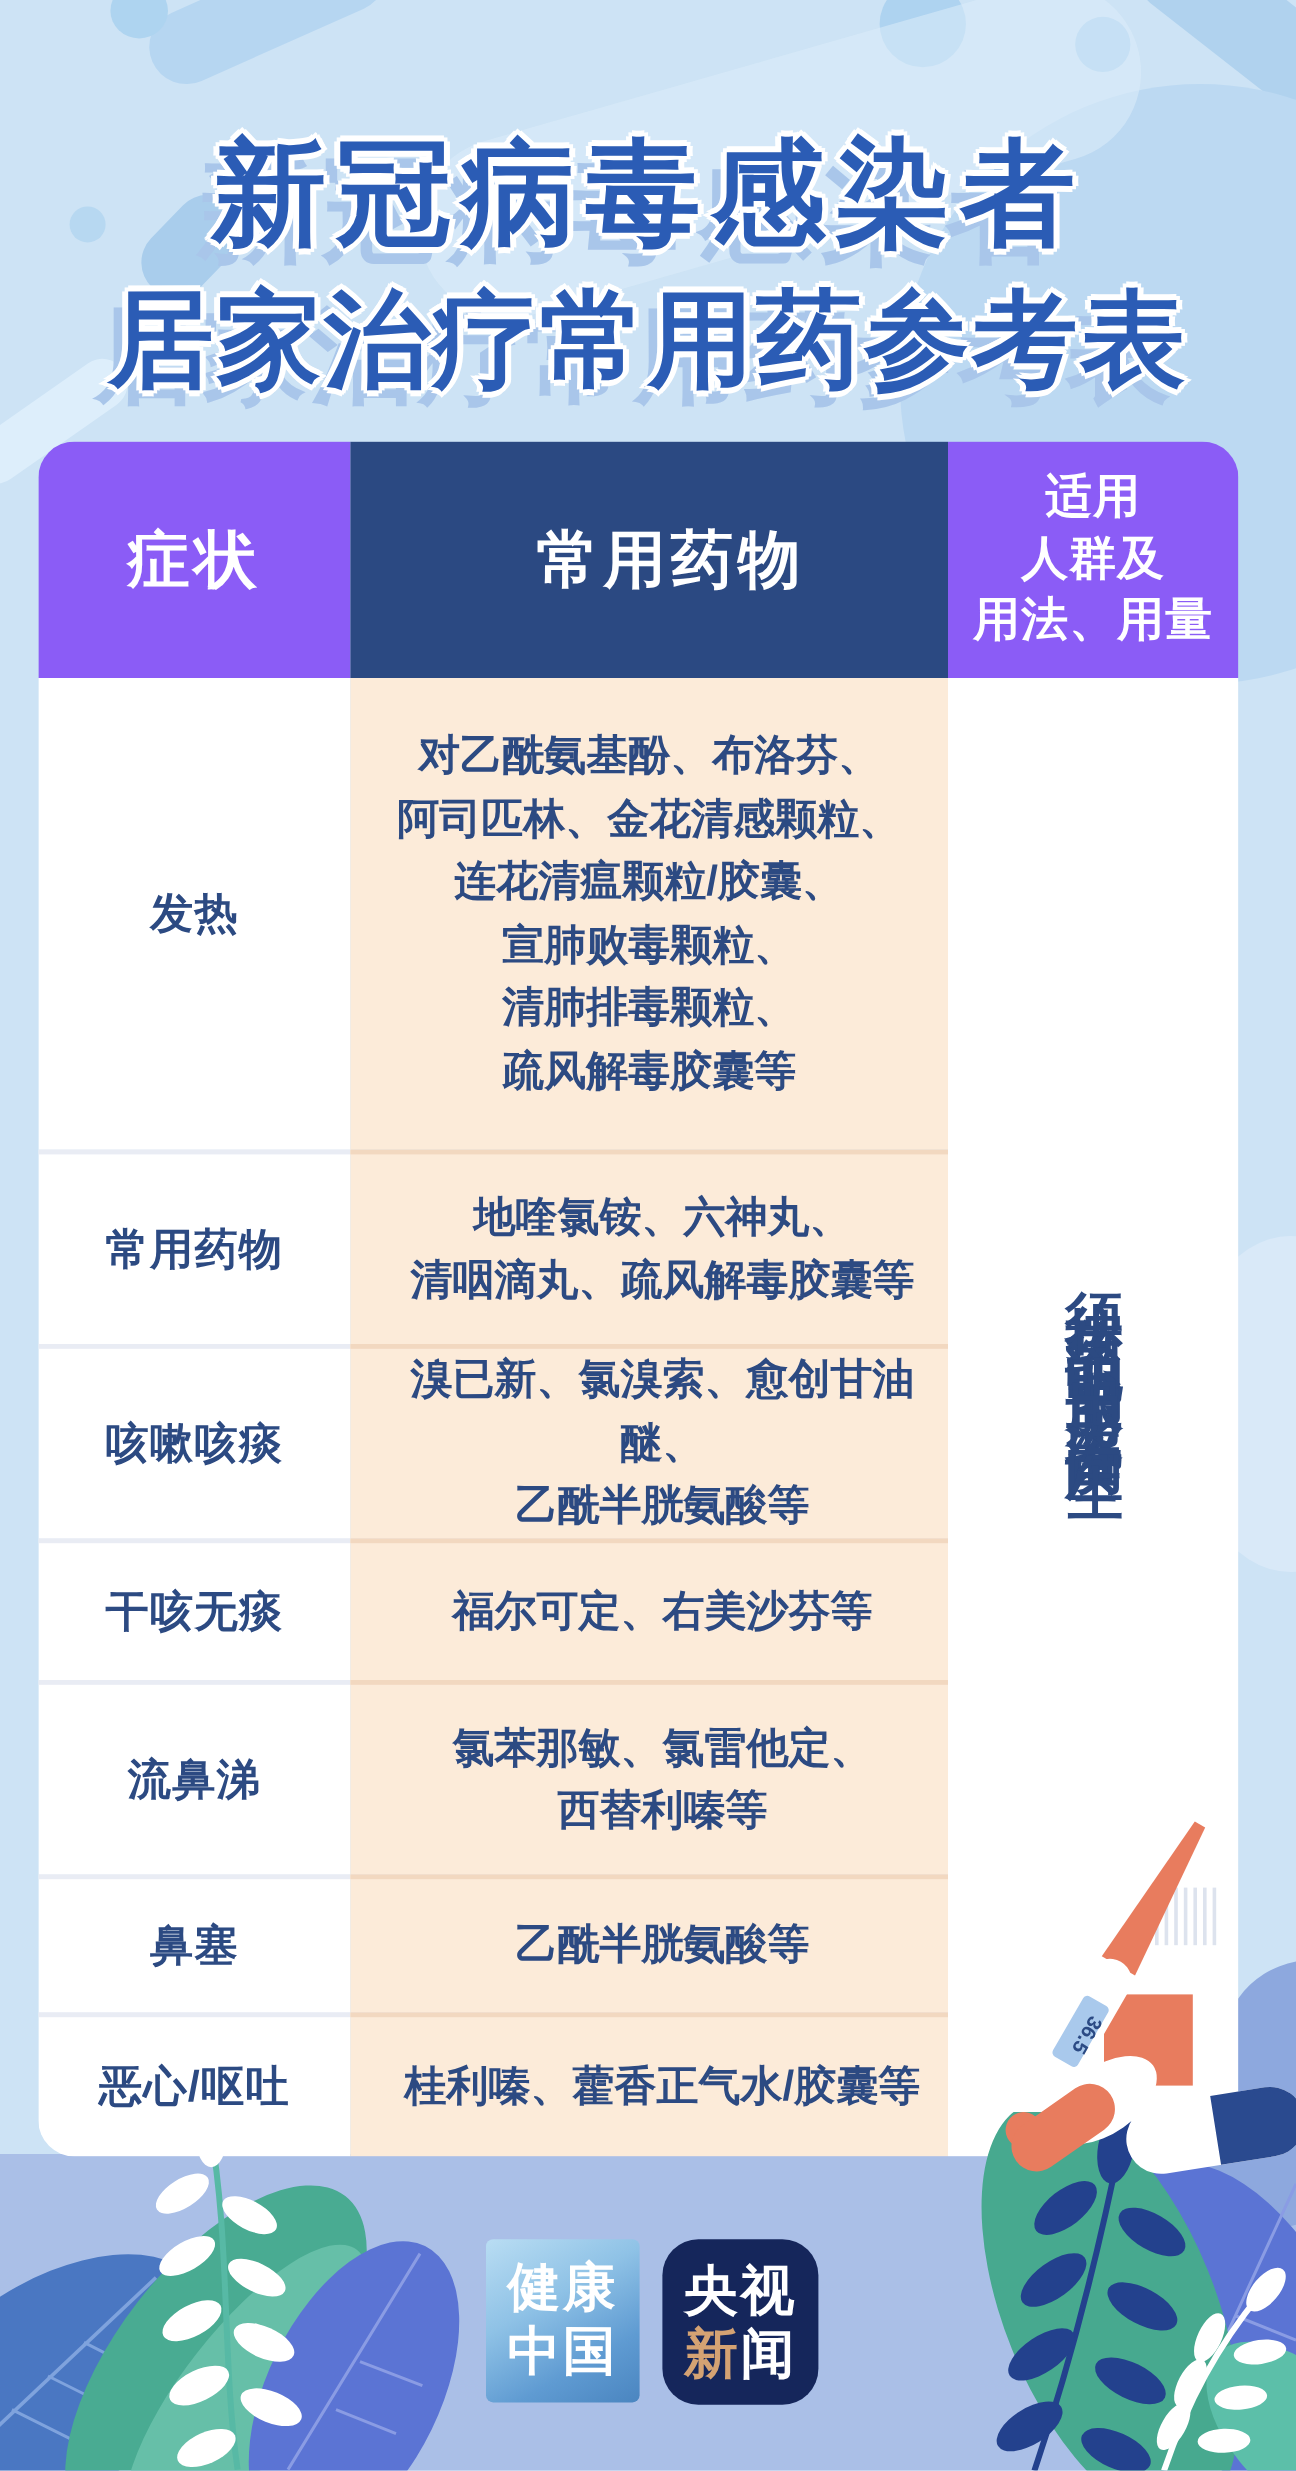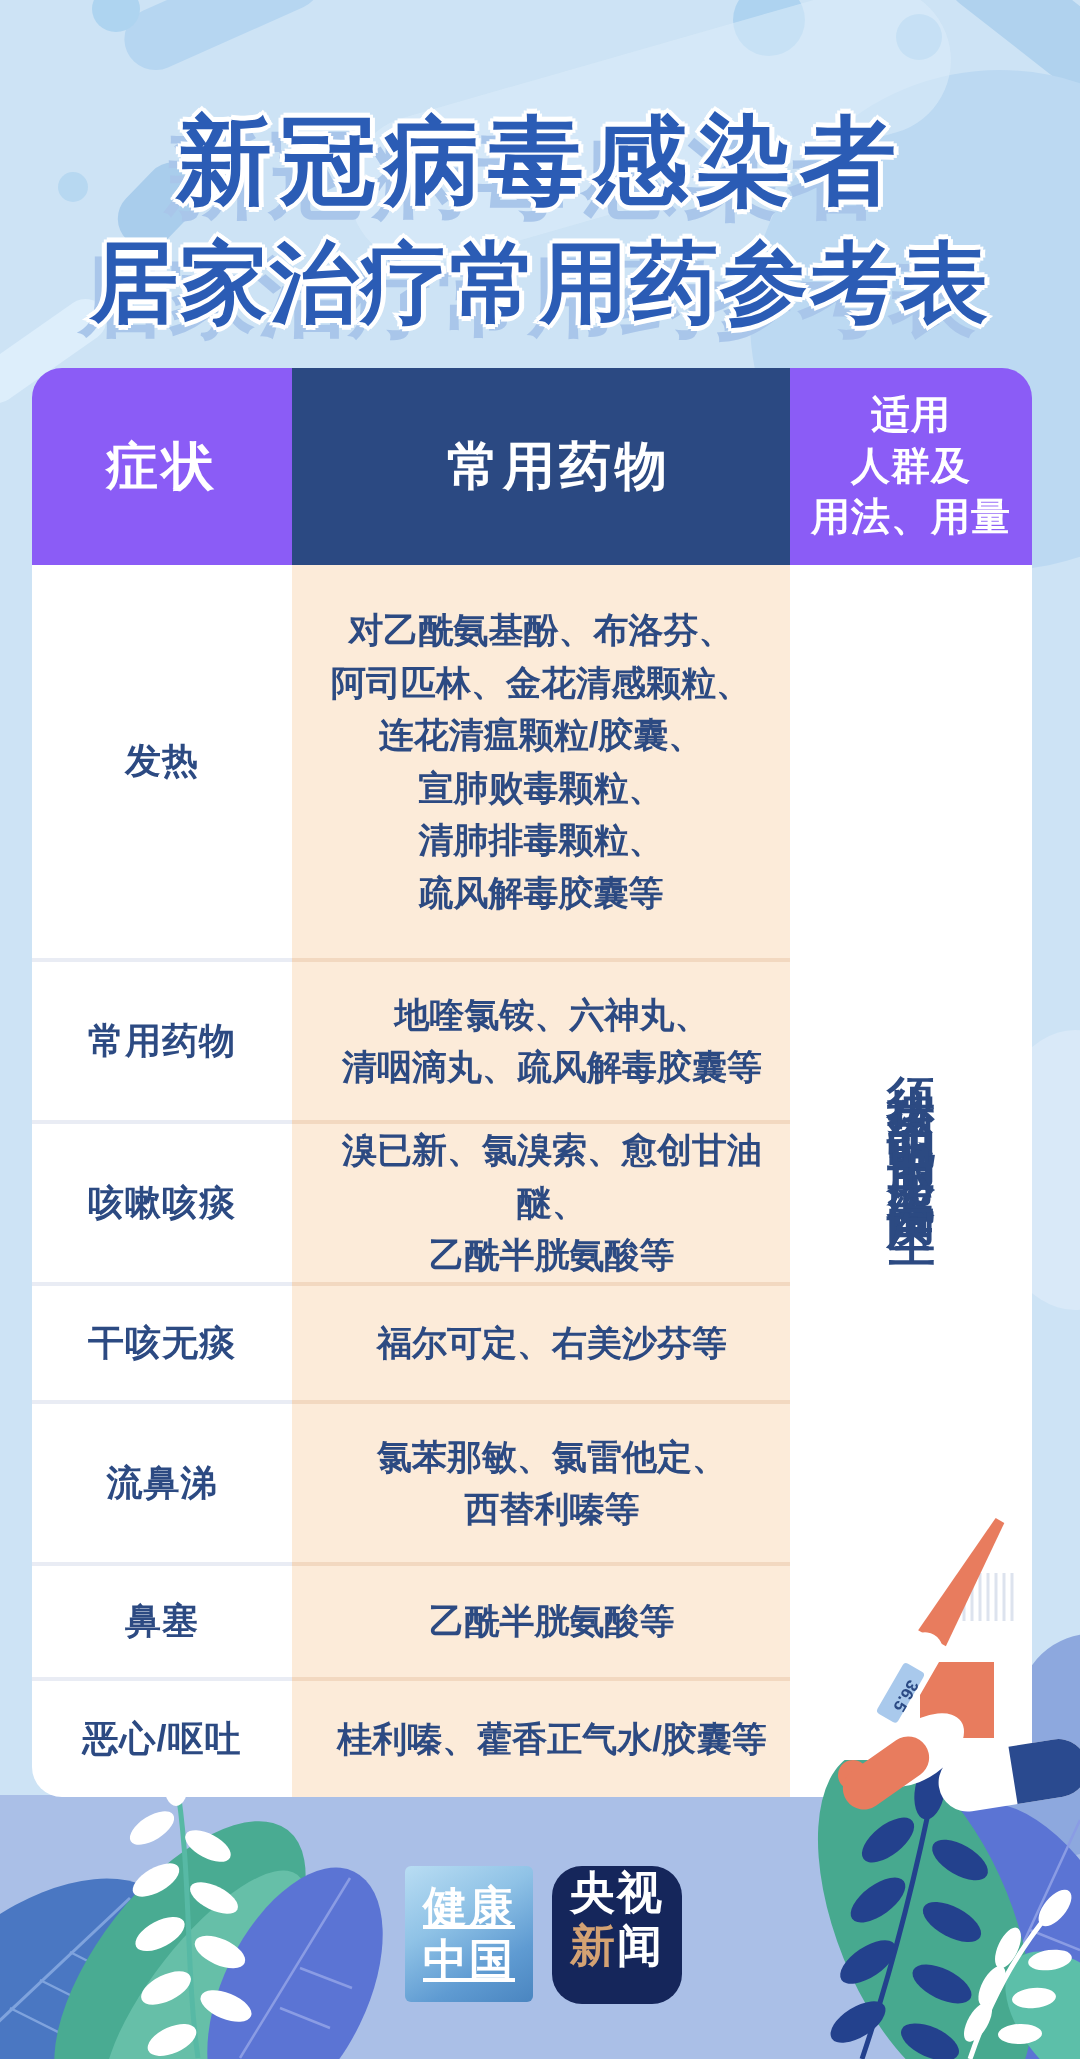--- a/index.html
+++ b/index.html
@@ -45,36 +45,36 @@
     position:relative;top:-66px;
   }
   
   .band{position:absolute;left:0;top:1795px;width:1080px;height:264px;background:#aabfe7;z-index:1;}
   .leaves{position:absolute;z-index:3;}
   
   .logo-health{
     position:absolute;left:405px;top:1866px;width:128px;height:136px;z-index:4;
     background:linear-gradient(150deg,#b9ddf3 0%,#8fc2e6 38%,#5f9bd2 72%,#4a85c0 100%);
     border-radius:6px;display:flex;flex-direction:column;align-items:center;justify-content:center;
-    color:#fff;font-weight:800;font-size:44px;line-height:1.2;letter-spacing:2px;overflow:hidden;text-decoration:underline;
+    color:#fff;font-weight:800;font-size:44px;line-height:1.2;letter-spacing:2px;overflow:hidden;
   }
   .logo-health::before{
     content:"";position:absolute;left:-40px;top:40px;width:210px;height:210px;border-radius:50%;
     border:3px solid rgba(255,255,255,.55);border-top-color:transparent;border-left-color:transparent;
     transform:rotate(18deg);
   }
   .logo-health::after{
     content:"";position:absolute;left:-60px;top:66px;width:240px;height:240px;border-radius:50%;
     border:2px solid rgba(255,255,255,.4);border-top-color:transparent;border-left-color:transparent;
     transform:rotate(14deg);
   }
   .logo-cctv{
     position:absolute;left:552px;top:1866px;width:130px;height:138px;z-index:4;
     background:#15265b;border-radius:30px;
-    display:flex;flex-direction:column;align-items:center;
+    display:flex;flex-direction:column;align-items:center;justify-content:center;
     color:#fff;font-weight:800;font-size:45px;line-height:1.18;letter-spacing:2px;
   }
   .gold{color:#d4a273;}
   .illus{position:absolute;left:820px;top:1450px;z-index:5;}
 </style>
 </head>
 <body>
 
 <div class="poster">
 

